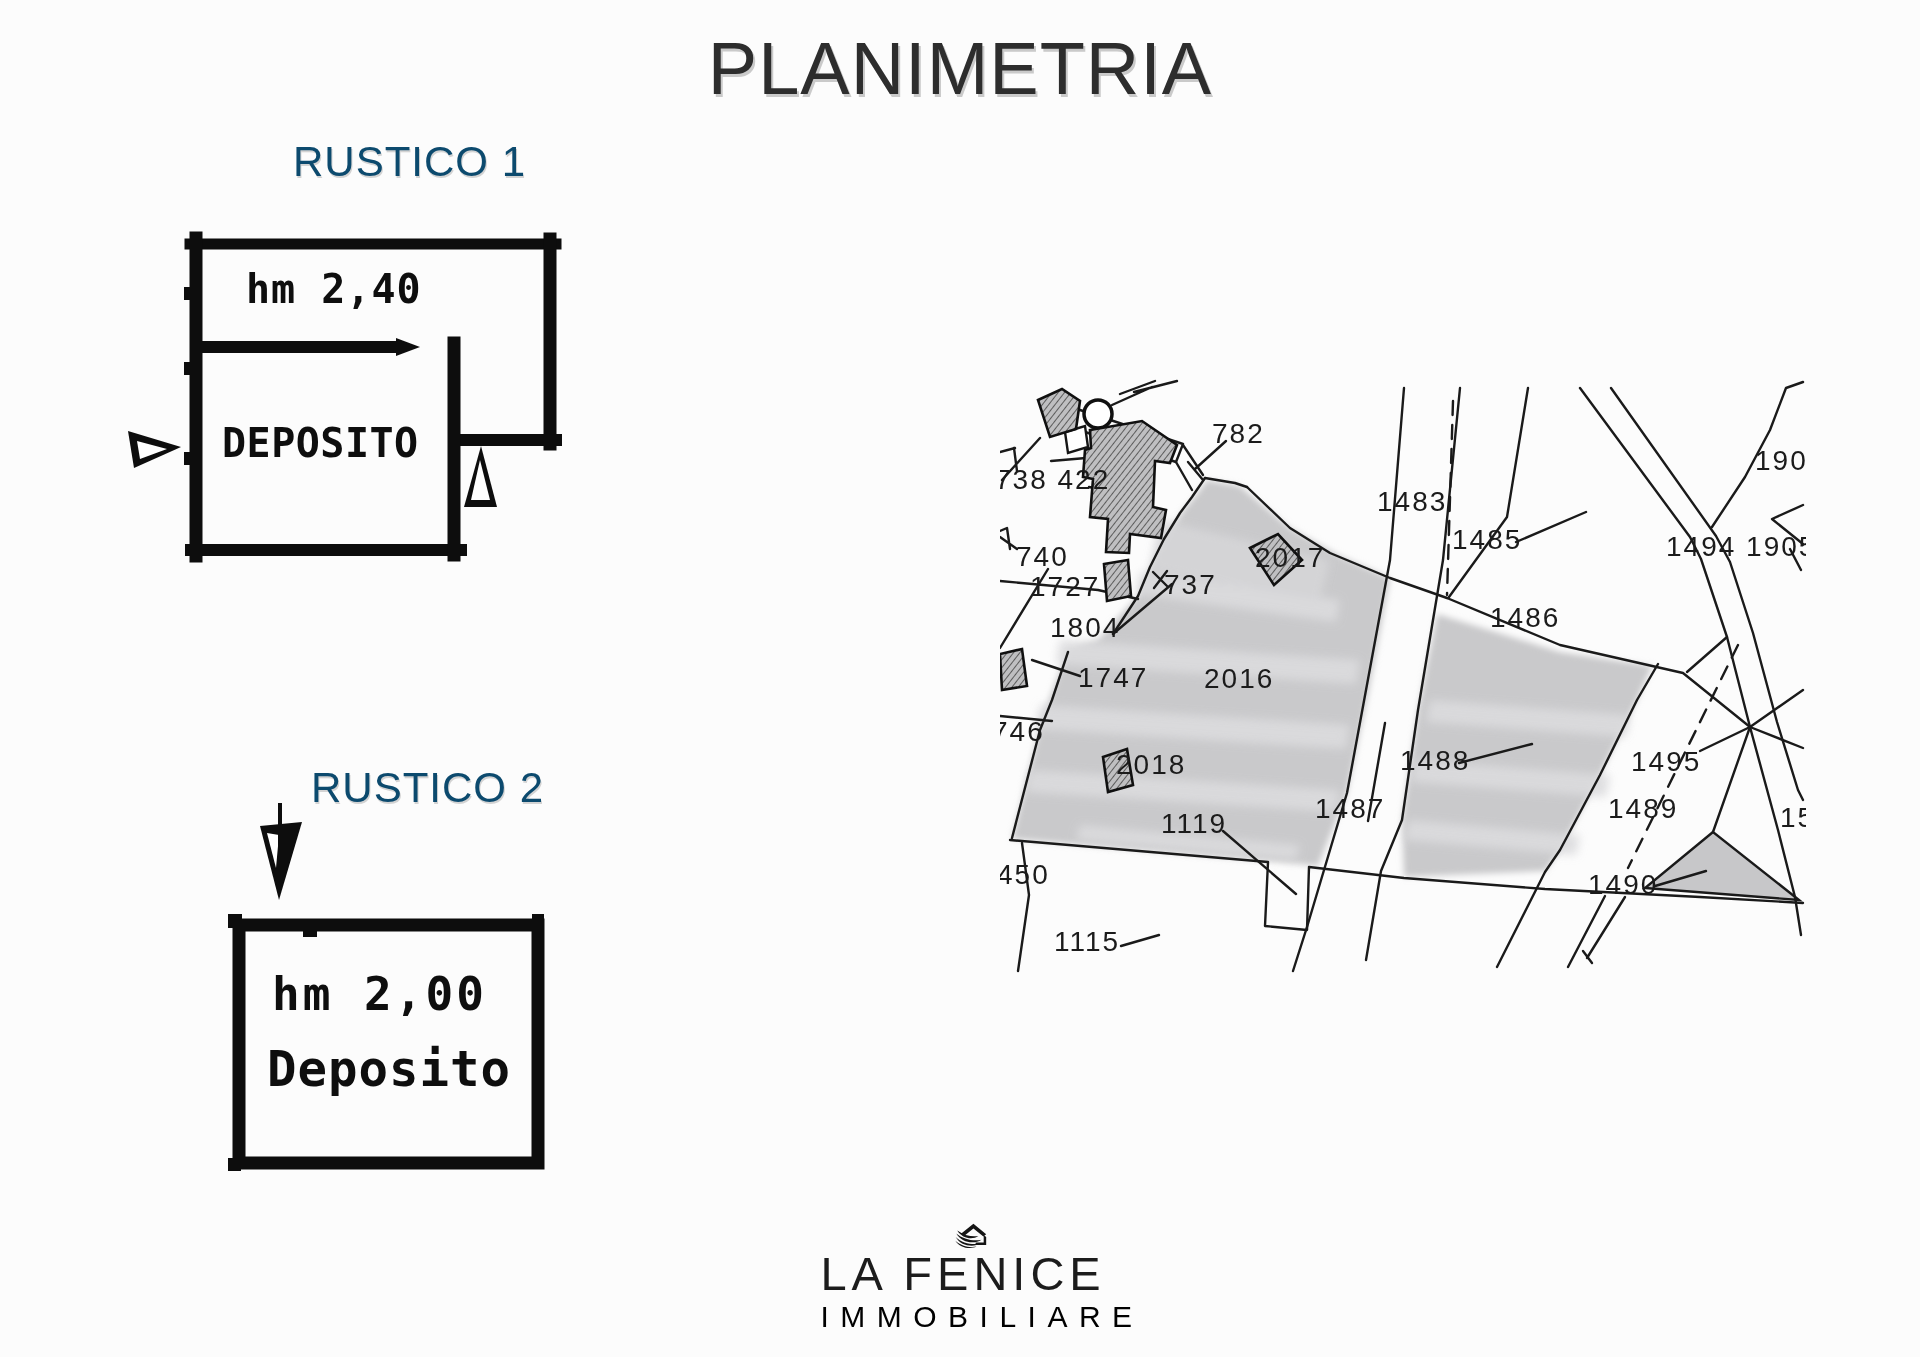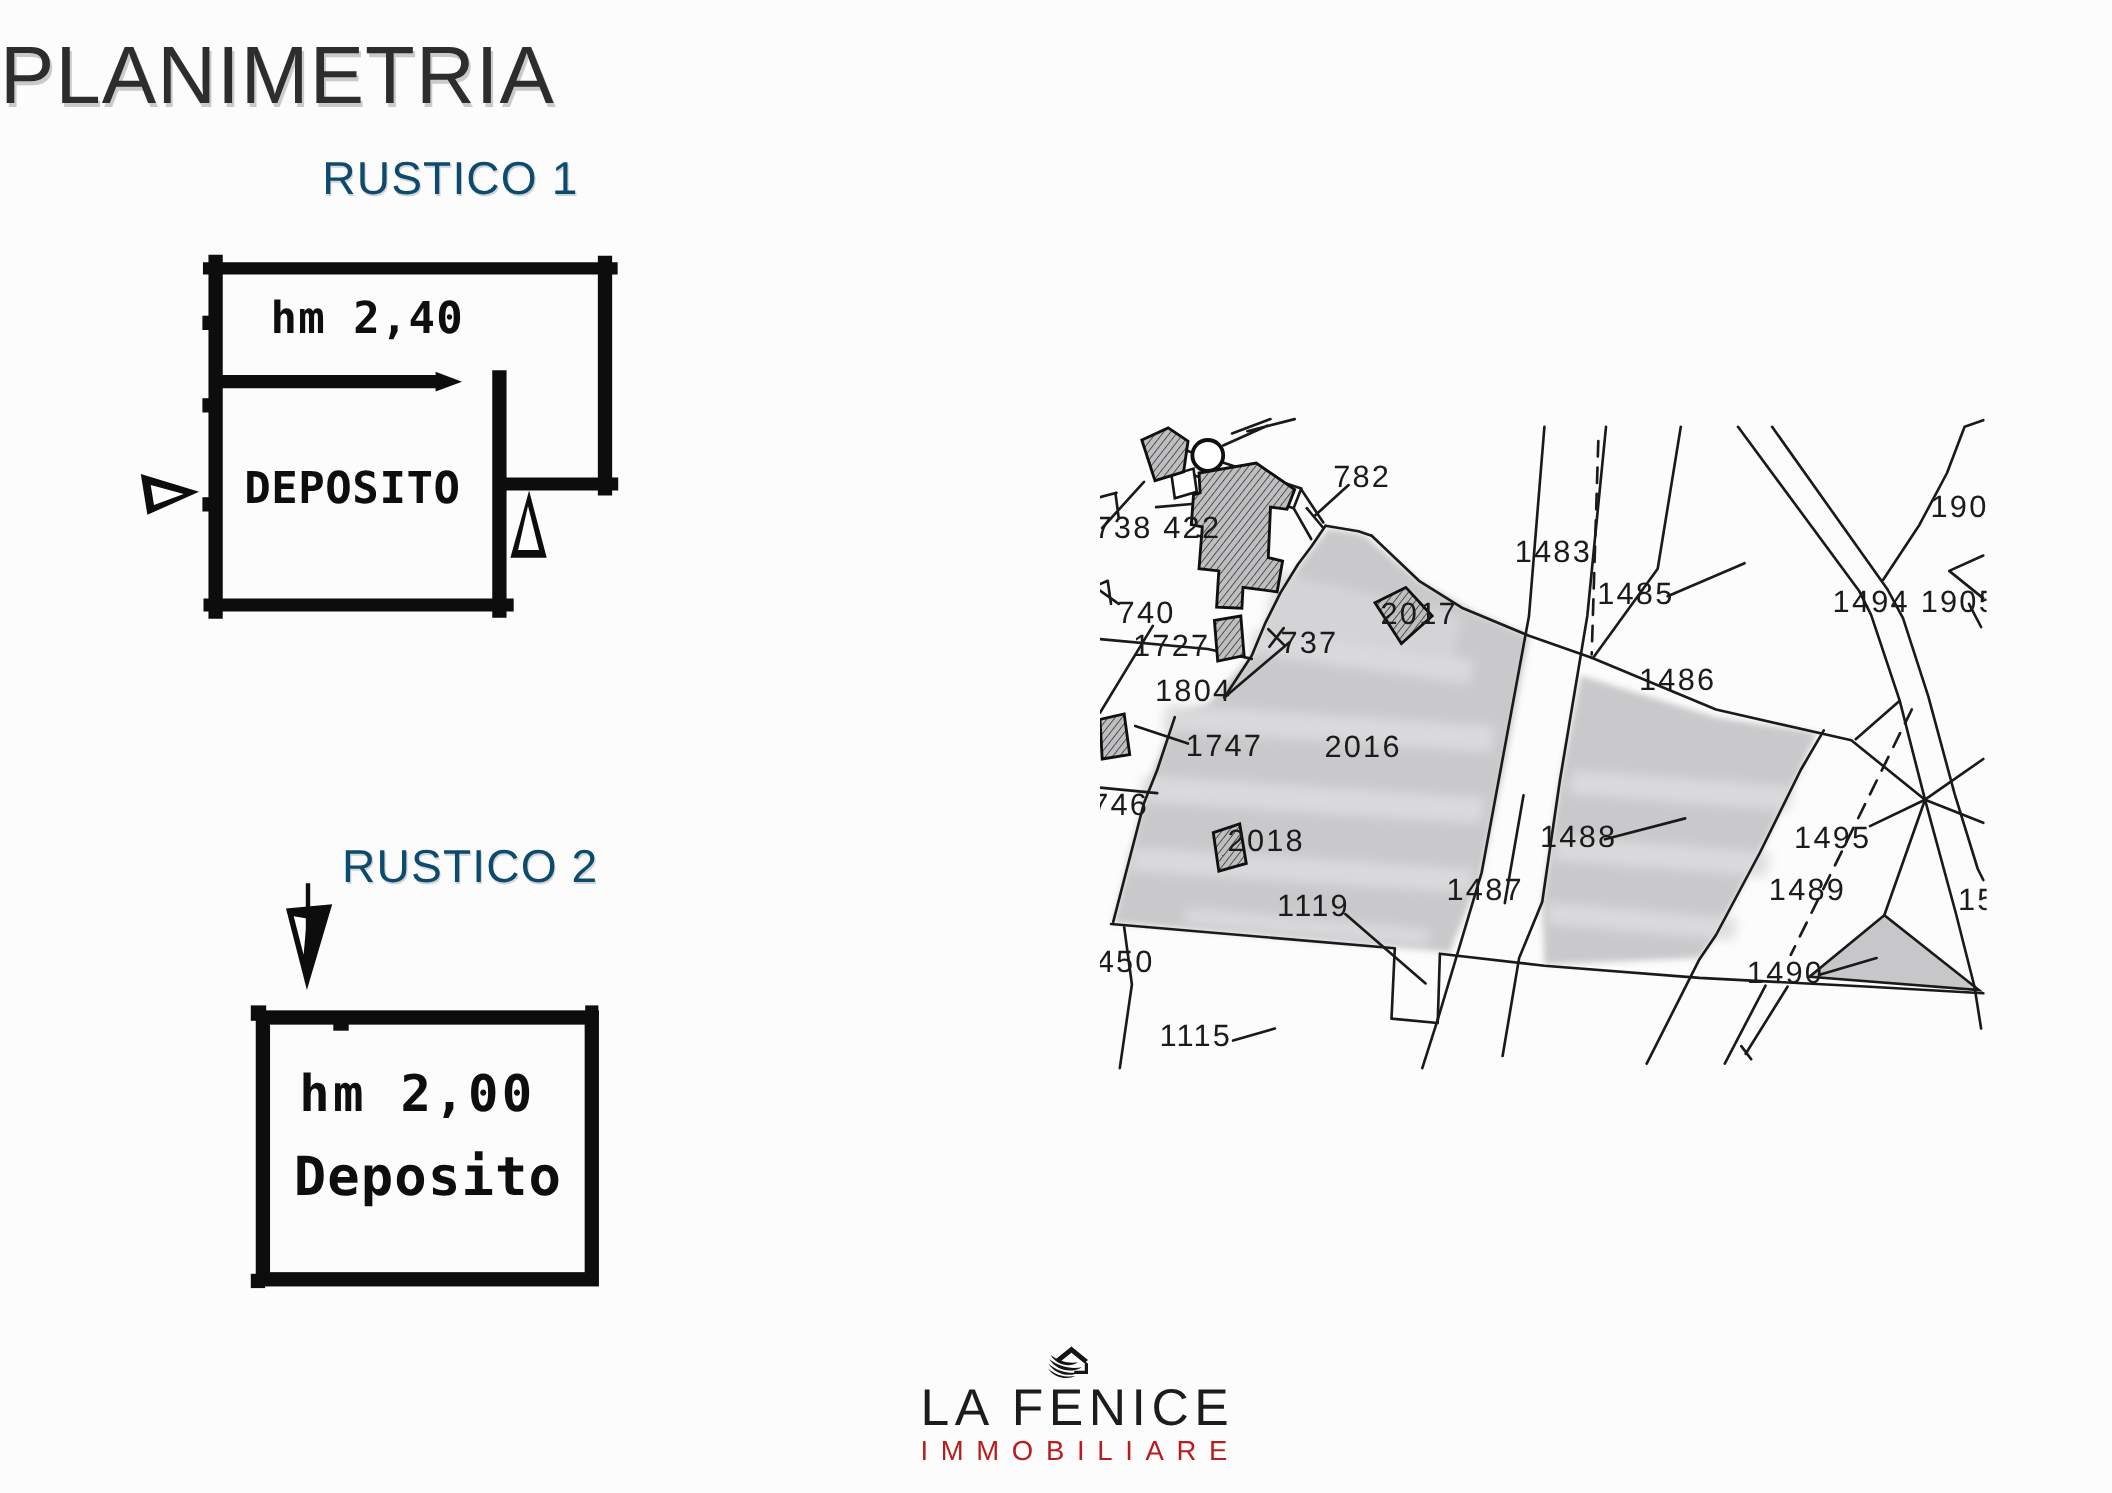--- a/index.html
+++ b/index.html
@@ -1,36 +1,36 @@
 <!DOCTYPE html>
 <html><head>
 <meta charset="utf-8">
 <style>
   html,body{margin:0;padding:0;}
   body{width:1920px;height:1357px;position:relative;background:#fcfcfc;overflow:hidden;
        font-family:"Liberation Sans",sans-serif;}
-  #page-title{position:absolute;left:0;right:0;top:26px;
+  #page-title{position:absolute;left:0;right:0;top:26px;text-align:center;
        font-size:74px;font-weight:400;letter-spacing:1px;color:#2d2d2d;
        text-shadow:2px 3px 0 rgba(160,160,160,.55);}
   .sec-label{position:absolute;font-size:42px;color:#0c4a6e;letter-spacing:1px;
        text-shadow:1px 2px 0 rgba(170,170,170,.5);text-align:right;width:320px;}
   #r1-label{left:206px;top:138px;}
   #r2-label{left:224px;top:764px;}
   .abs{position:absolute;}
   .pt{font-family:"DejaVu Sans Mono",monospace;font-weight:bold;fill:#0e0e0e;}
   #map-svg text{font-family:"Liberation Sans",sans-serif;fill:#1b1b1b;font-size:28px;letter-spacing:2px;}
   .mline{stroke:#1a1a1a;stroke-width:2.4;fill:none;stroke-linejoin:round;stroke-linecap:round;}
   .mdash{stroke-dasharray:14 10;}
   .bld{fill:url(#hx);stroke:#101010;stroke-width:2.6;stroke-linejoin:miter;}
   .wbld{fill:#ffffff;stroke:#151515;stroke-width:2.4;}
   .wall{stroke:#0d0d0d;fill:none;stroke-linecap:square;}
   #logo{position:absolute;left:740px;top:1222px;width:460px;height:110px;display:flex;align-items:center;flex-direction:column;}
   #logo-texts{margin-left:24px;}
   #logo-name{font-size:47px;letter-spacing:5px;color:#1c1c1c;line-height:1;}
-  #logo-sub{font-size:25px;letter-spacing:11.5px;color:#b91c1c;margin-top:5px;line-height:1;text-align:right;}
+  #logo-sub{font-size:30px;letter-spacing:11.5px;color:#000000;margin-top:5px;line-height:1;text-align:right;}
 </style>
 </head>
 <body>
 
 <div id="page-title">PLANIMETRIA</div>
 
 <div id="r1-label" class="sec-label">RUSTICO 1</div>
 <div id="r2-label" class="sec-label">RUSTICO 2</div>
 
 <svg class="abs" style="left:110px;top:220px;" width="470" height="360" viewBox="110 220 470 360">

